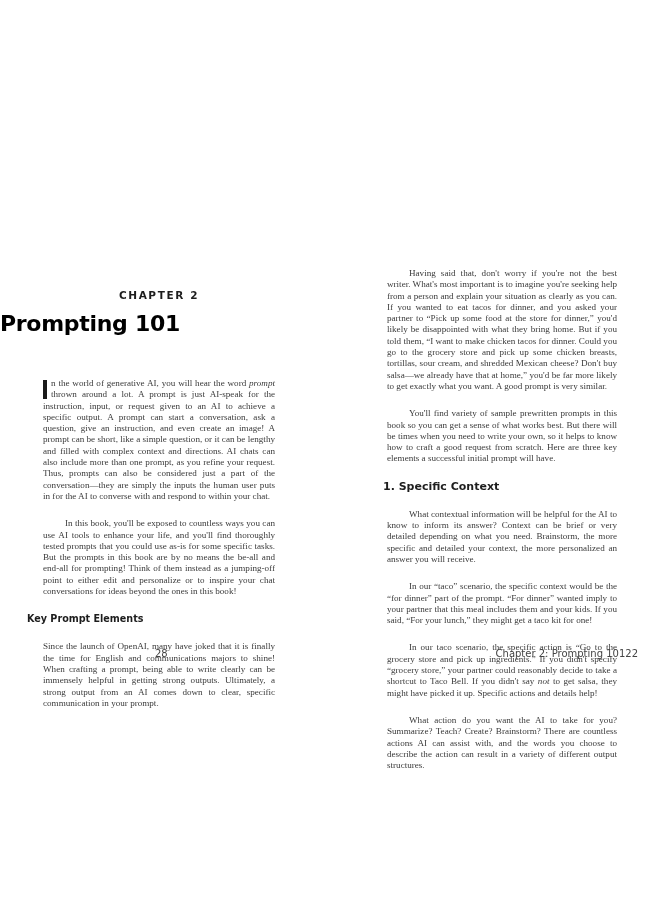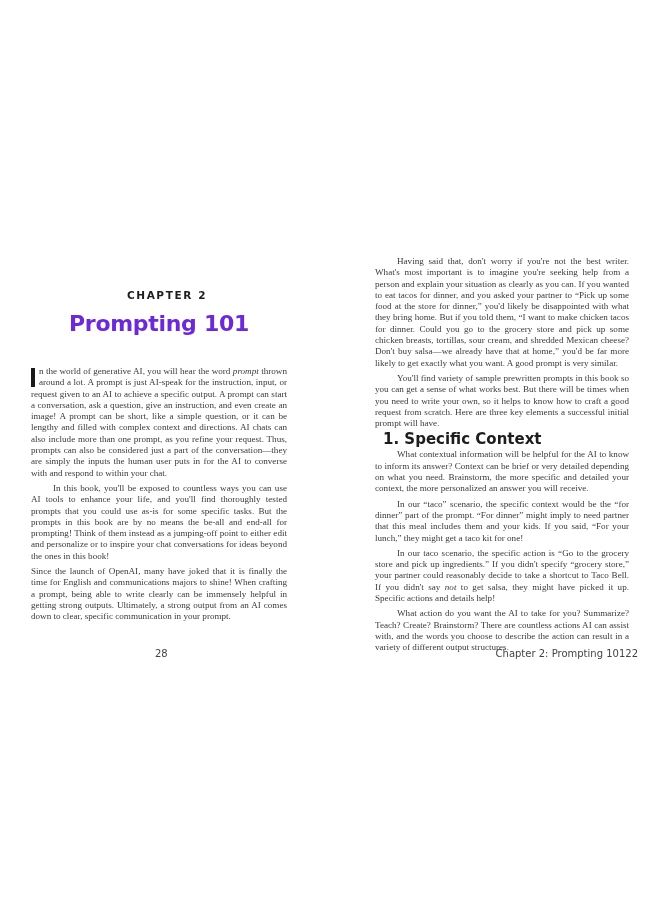--- a/index.html
+++ b/index.html
@@ -7,51 +7,51 @@
       width: 660px; height: 900px; background: #ffffff; position: relative; overflow: hidden;
       color: #2a2a2a;
     }
     .page { position: absolute; top: 0; height: 900px; }
     .page-left { left: 0; width: 330px; }
     .page-right { left: 330px; width: 330px; }
 
     .chapter-label {
       position: absolute; left: 0; width: 318px; top: 289px; text-align: center;
       font-family: "DejaVu Sans", sans-serif; font-weight: bold; font-size: 10.5px;
-      letter-spacing: 1.6px; color: #1d1d1d; padding-left: 8px;
+      letter-spacing: 1.6px; color: #1d1d1d;
     }
     .chapter-title {
-      position: absolute; left: 0; width: 318px; top: 311px; text-align: center;
+      position: absolute; left: 0; width: 318px; top: 311px; 
       font-family: "DejaVu Sans", sans-serif; font-weight: bold; font-size: 22px;
-      color: #6d28d9; letter-spacing: -0.3px;
+      color: #000000; letter-spacing: -0.3px;
     }
 
     .col {
       position: absolute;
       font-family: "Liberation Serif", "DejaVu Serif", serif;
       font-size: 9.1px; line-height: 11.3px; color: #3a3a3a;
       text-align: justify; hyphens: auto;
     }
     .col-left { left: 27px; width: 264px; top: 362px; }
     .col-right { left: 41px; width: 262px; top: 252px; }
 
-    .col p { margin: 4px; }
+    .col p { margin: 16px; }
     .col p.indent { text-indent: 22px; }
 
     .dropcap {
       float: left; width: 4px; height: 19px; background: #1a1a1a;
       margin: 2px 4px 0 0;
     }
 
     .section-head {
       font-family: "DejaVu Sans", sans-serif; font-weight: bold; font-size: 9.6px;
       color: #1d1d1d; text-align: left; line-height: 12px;
     }
     .col-left .section-head { margin: 14px 0 9px 0; }
-    .col-right .section-head { margin: 0 0 1px 12px; font-size: 15px; }
+    .col-right .section-head { margin: 0 0 1px 12px; font-size: 11px; }
 
     em { }
 
     .folio {
       position: absolute; top: 648px;
       font-family: "DejaVu Sans", sans-serif; font-size: 10px; color: #444;
     }
     .folio-left { left: 155px; }
     .folio-right { right: 22px; display: flex; gap: 0; align-items: flex-end; }
   </style>
@@ -60,34 +60,35 @@
 
 <div class="page page-left">
   <div class="chapter-label">CHAPTER 2</div>
   <div class="chapter-title">Prompting 101</div>
 
   <div class="col col-left">
     <p>
       <span class="dropcap"></span><span>n the world of generative AI, you will hear the word </span><em>prompt</em><span> thrown around a lot. A prompt is just AI-speak for the instruction, input, or request given to an AI to achieve a specific output. A prompt can start a conversation, ask a question, give an instruction, and even create an image! A prompt can be short, like a simple question, or it can be lengthy and filled with complex context and directions. AI chats can also include more than one prompt, as you refine your request. Thus, prompts can also be considered just a part of the conversation—they are simply the inputs the human user puts in for the AI to converse with and respond to within your chat.</span>
     </p>
     <p class="indent">In this book, you'll be exposed to countless ways you can use AI tools to enhance your life, and you'll find thoroughly tested prompts that you could use as-is for some specific tasks. But the prompts in this book are by no means the be-all and end-all for prompting! Think of them instead as a jumping-off point to either edit and personalize or to inspire your chat conversations for ideas beyond the ones in this book!</p>
+    <div class="section-head">Key Prompt Elements</div>
     <p>Since the launch of OpenAI, many have joked that it is finally the time for English and communications majors to shine! When crafting a prompt, being able to write clearly can be immensely helpful in getting strong outputs. Ultimately, a strong output from an AI comes down to clear, specific communication in your prompt.</p>
   </div>
 
   <div class="folio folio-left">28</div>
 </div>
 
 <div class="page page-right">
   <div class="col col-right">
     <p class="indent">Having said that, don't worry if you're not the best writer. What's most important is to imagine you're seeking help from a person and explain your situation as clearly as you can. If you wanted to eat tacos for dinner, and you asked your partner to “Pick up some food at the store for dinner,” you'd likely be disappointed with what they bring home. But if you told them, “I want to make chicken tacos for dinner. Could you go to the grocery store and pick up some chicken breasts, tortillas, sour cream, and shredded Mexican cheese? Don't buy salsa—we already have that at home,” you'd be far more likely to get exactly what you want. A good prompt is very similar.</p>
     <p class="indent">You'll find variety of sample prewritten prompts in this book so you can get a sense of what works best. But there will be times when you need to write your own, so it helps to know how to craft a good request from scratch. Here are three key elements a successful initial prompt will have.</p>
 
     <div class="section-head">1. Specific Context</div>
     <p class="indent">What contextual information will be helpful for the AI to know to inform its answer? Context can be brief or very detailed depending on what you need. Brainstorm, the more specific and detailed your context, the more personalized an answer you will receive.</p>
-    <p class="indent">In our “taco” scenario, the specific context would be the “for dinner” part of the prompt. “For dinner” might imply to need partner that this meal includes them and your kids. If you said, “For your lunch,” they might get a taco kit for one!</p>
+    <p class="indent">In our “taco” scenario, the specific context would be the “for dinner” part of the prompt. “For dinner” wanted imply to your partner that this meal includes them and your kids. If you said, “For your lunch,” they might get a taco kit for one!</p>
 
     <p class="indent"><span>In our taco scenario, the specific action is “Go to the grocery store and pick up ingredients.” If you didn't specify “grocery store,” your partner could reasonably decide to take a shortcut to Taco Bell. If you didn't say </span><em>not</em><span> to get salsa, they might have picked it up. Specific actions and details help!</span></p>
     <p class="indent">What action do you want the AI to take for you? Summarize? Teach? Create? Brainstorm? There are countless actions AI can assist with, and the words you choose to describe the action can result in a variety of different output structures.</p>
   </div>
 
   <div class="folio folio-right">
     <span>Chapter 2: Prompting 101</span>
     <span>22</span>
   </div>
 </div>

